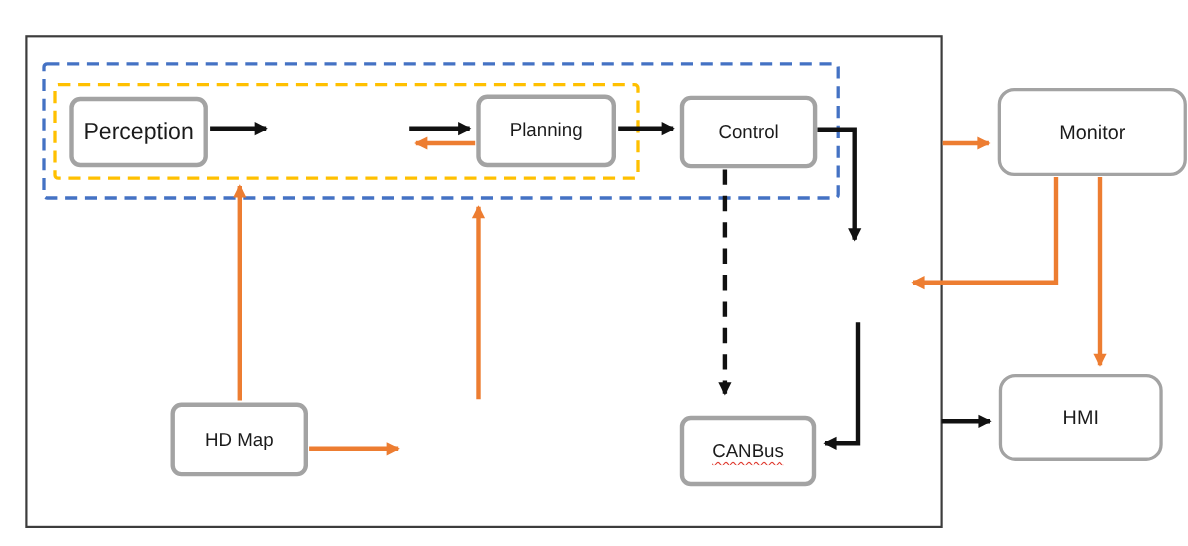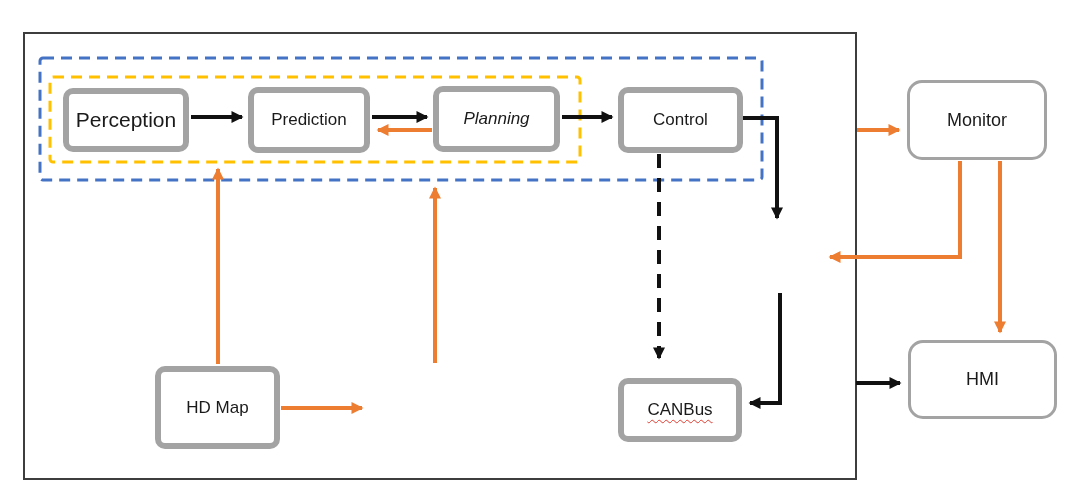--- a/index.html
+++ b/index.html
@@ -22,21 +22,21 @@
   .edge-black{stroke:var(--color-black,#111111);stroke-width:4;fill:none;}
   .edge-black-dashed{stroke:var(--color-black,#111111);stroke-width:4;fill:none;stroke-dasharray:14 10;}
   .edge-orange{stroke:var(--color-orange,#ED7D31);stroke-width:4;fill:none;}
   .group-blue{stroke:var(--color-blue,#4472C4);stroke-width:3;fill:none;stroke-dasharray:11 7;}
   .group-yellow{stroke:var(--color-yellow,#FFC000);stroke-width:3;fill:none;stroke-dasharray:11 7;}
   .head-black{fill:var(--color-black,#111111);}
   .head-orange{fill:var(--color-orange,#ED7D31);}
   .node{
     position:absolute;
     background:#ffffff;
-    border:6px solid #a3a3a3;
+    border:4px solid #a3a3a3;
     border-radius:10px;
     display:flex;align-items:center;justify-content:center;
     color:#1a1a1a;
     font-size:17px;
     box-sizing:border-box;
     text-align:center;
   }
   .node.big{border-width:3px;border-radius:15px;font-size:18px;}
   #node-perception{font-size:21px;}
   #node-canbus span{
@@ -82,43 +82,40 @@
     <line x1="435" y1="363" x2="435" y2="188" class="edge-orange" marker-end="url(#mk-orange)"></line>
     <line x1="857" y1="130" x2="899" y2="130" class="edge-orange" marker-end="url(#mk-orange)"></line>
     <polyline points="960,161 960,257 830,257" class="edge-orange" marker-end="url(#mk-orange)"></polyline>
     <line x1="1000" y1="161" x2="1000" y2="332" class="edge-orange" marker-end="url(#mk-orange)"></line>
   </svg>
 
   <div class="node" id="node-perception" style="left:63px;top:88px;width:126px;height:64px;">
     <span>Perception</span>
   </div>
 
-  <div class="node" id="node-prediction" style="left:248px;top:87px;width:122px;height:66px;">
-    <span>Prediction</span>
-  </div>
 
-  <div class="node" id="node-planning" style="left:433px;top:86px;width:127px;height:66px;font-style:italic;">
+  <div class="node" id="node-planning" style="left:433px;top:86px;width:127px;height:66px;">
     <span>Planning</span>
   </div>
 
   <div class="node" id="node-control" style="left:618px;top:87px;width:125px;height:66px;">
     <span>Control</span>
   </div>
 
 
-  <div class="node" id="node-hdmap" style="left:155px;top:366px;width:125px;height:83px;">
+  <div class="node" id="node-hdmap" style="left:155px;top:366px;width:125px;height:67px;">
     <span>HD Map</span>
   </div>
 
 
   <div class="node" id="node-canbus" style="left:618px;top:366px;width:124px;height:64px;margin-top:12px;">
     <span>CANBus</span>
   </div>
 
-  <div class="node big" id="node-monitor" style="left:907px;top:80px;width:140px;height:80px;">
+  <div class="node big" id="node-monitor" style="left:907px;top:80px;width:172px;height:80px;">
     <span>Monitor</span>
   </div>
 
   <div class="node big" id="node-hmi" style="left:908px;top:340px;width:149px;height:79px;">
     <span>HMI</span>
   </div>
 
 </div>
 
 </body></html>

